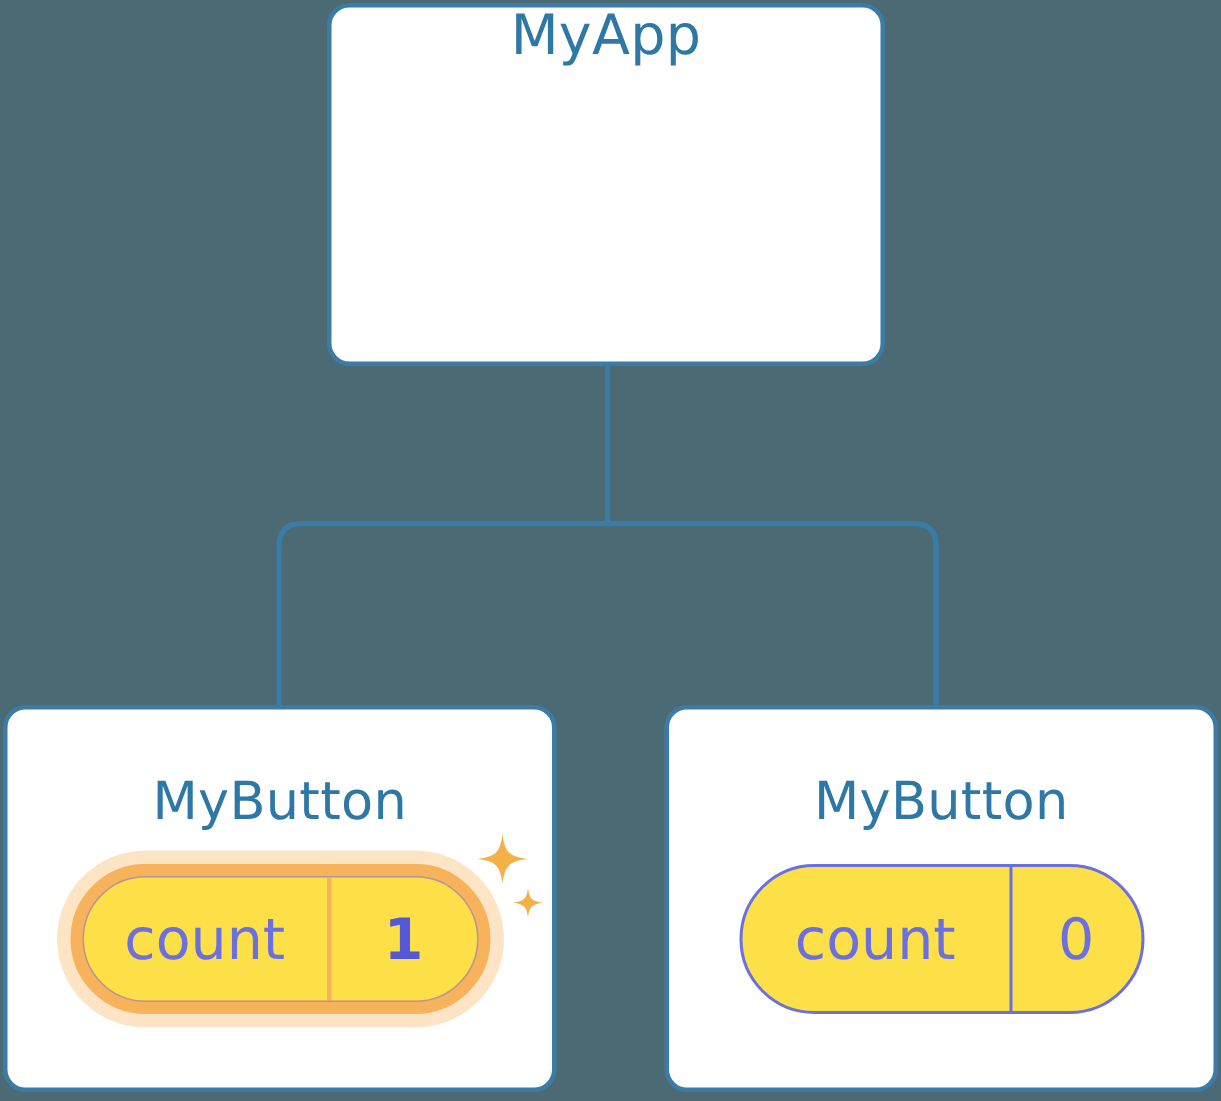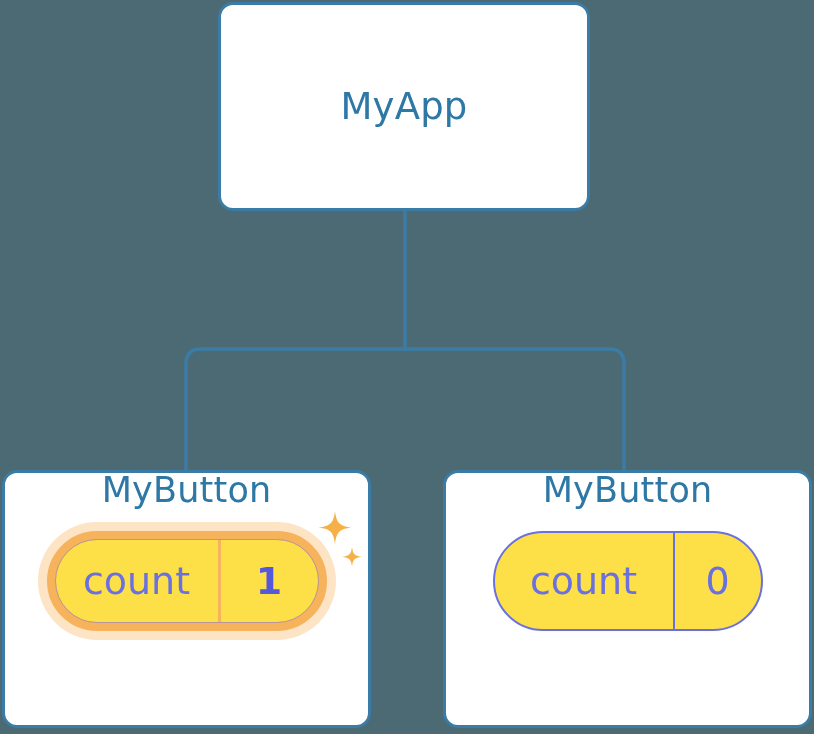--- a/index.html
+++ b/index.html
@@ -42,22 +42,22 @@
     box-sizing: border-box;
     display: flex;
     flex-direction: column;
     align-items: center;
   }
 
   .node-root {
     left: 218px;
     top: 2px;
     width: 372px;
-    height: 209px;
-    justify-content: center;
+    height: 242px;
+    justify-content: flex-start;
   }
 
   .node-child-left {
     left: 2px;
     top: 470px;
     width: 369px;
     height: 258px;
   }
 
   .node-child-right {
@@ -71,20 +71,21 @@
     color: #2e78a6;
     font-size: 37px;
     font-weight: 400;
     letter-spacing: 0.2px;
     line-height: 1;
     white-space: nowrap;
   }
 
   .node-child-left .node-title,
   .node-child-right .node-title {
+    margin-top: 45px;
     font-size: 35px;
   }
 
   
   .pill-wrap {
     position: relative;
     margin-top: 23px;
     display: flex;
     align-items: center;
     justify-content: center;

